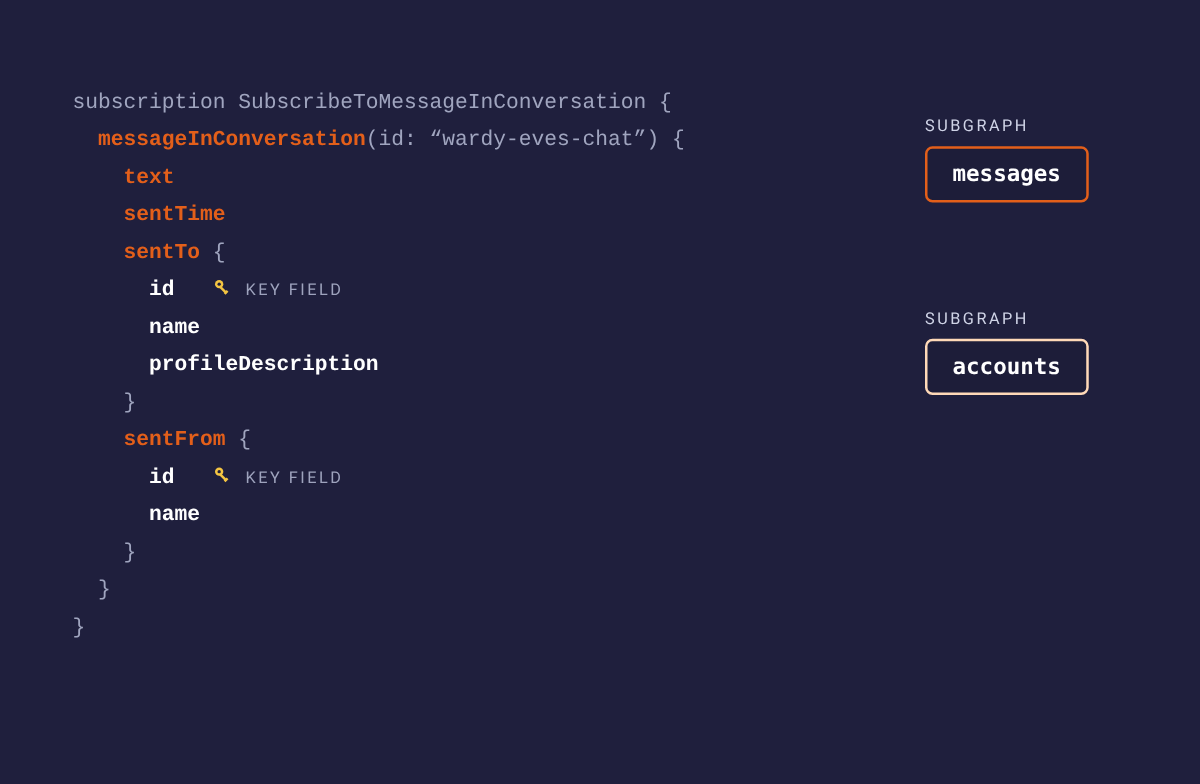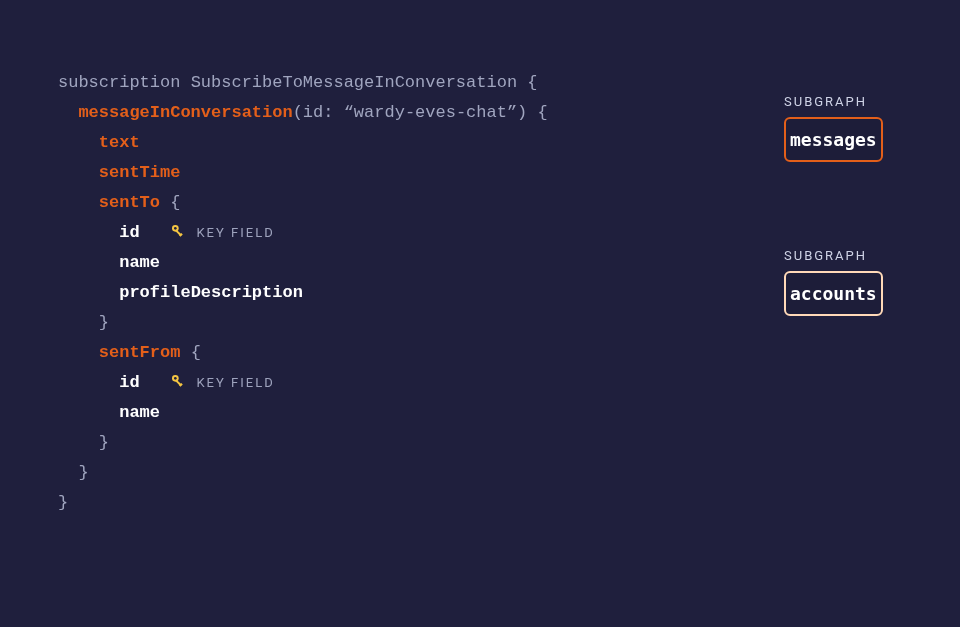--- a/index.html
+++ b/index.html
@@ -28,31 +28,31 @@
   }
   .k   { color: #a0a5bf; }  
   .hl  { color: #e35f1a; font-weight: 700; }  
   .wht { color: #ffffff; font-weight: 700; }
   .str { color: #a0a5bf; }
   .punc{ color: #a0a5bf; }
   .note{ color: #9ea3bd; font-size: 13px; letter-spacing: 2px; font-family: -apple-system, "Segoe UI", Roboto, sans-serif; }
 
   .side {
     position: absolute;
-    left: 784px;
+    left: 740px;
   }
   .sub-label {
     color: #cfd3e6;
     font-family: -apple-system, "Segoe UI", Roboto, sans-serif;
     font-size: 13px;
     letter-spacing: 2px;
   }
   .box {
     margin-top: 8px;
-    padding: 10px 4px;
+    padding: 10px 20px;
     border-radius: 6px;
     font-family: "SFMono-Regular", Menlo, Consolas, monospace;
     font-weight: 700;
     color: #ffffff;
     font-size: 18px;
     display: inline-block;
     background: rgba(0,0,0,0.05);
   }
   .box-orange { border: 2px solid #e35f1a; }
   .box-cream  { border: 2px solid #ffd9b8; text-align: center; }

